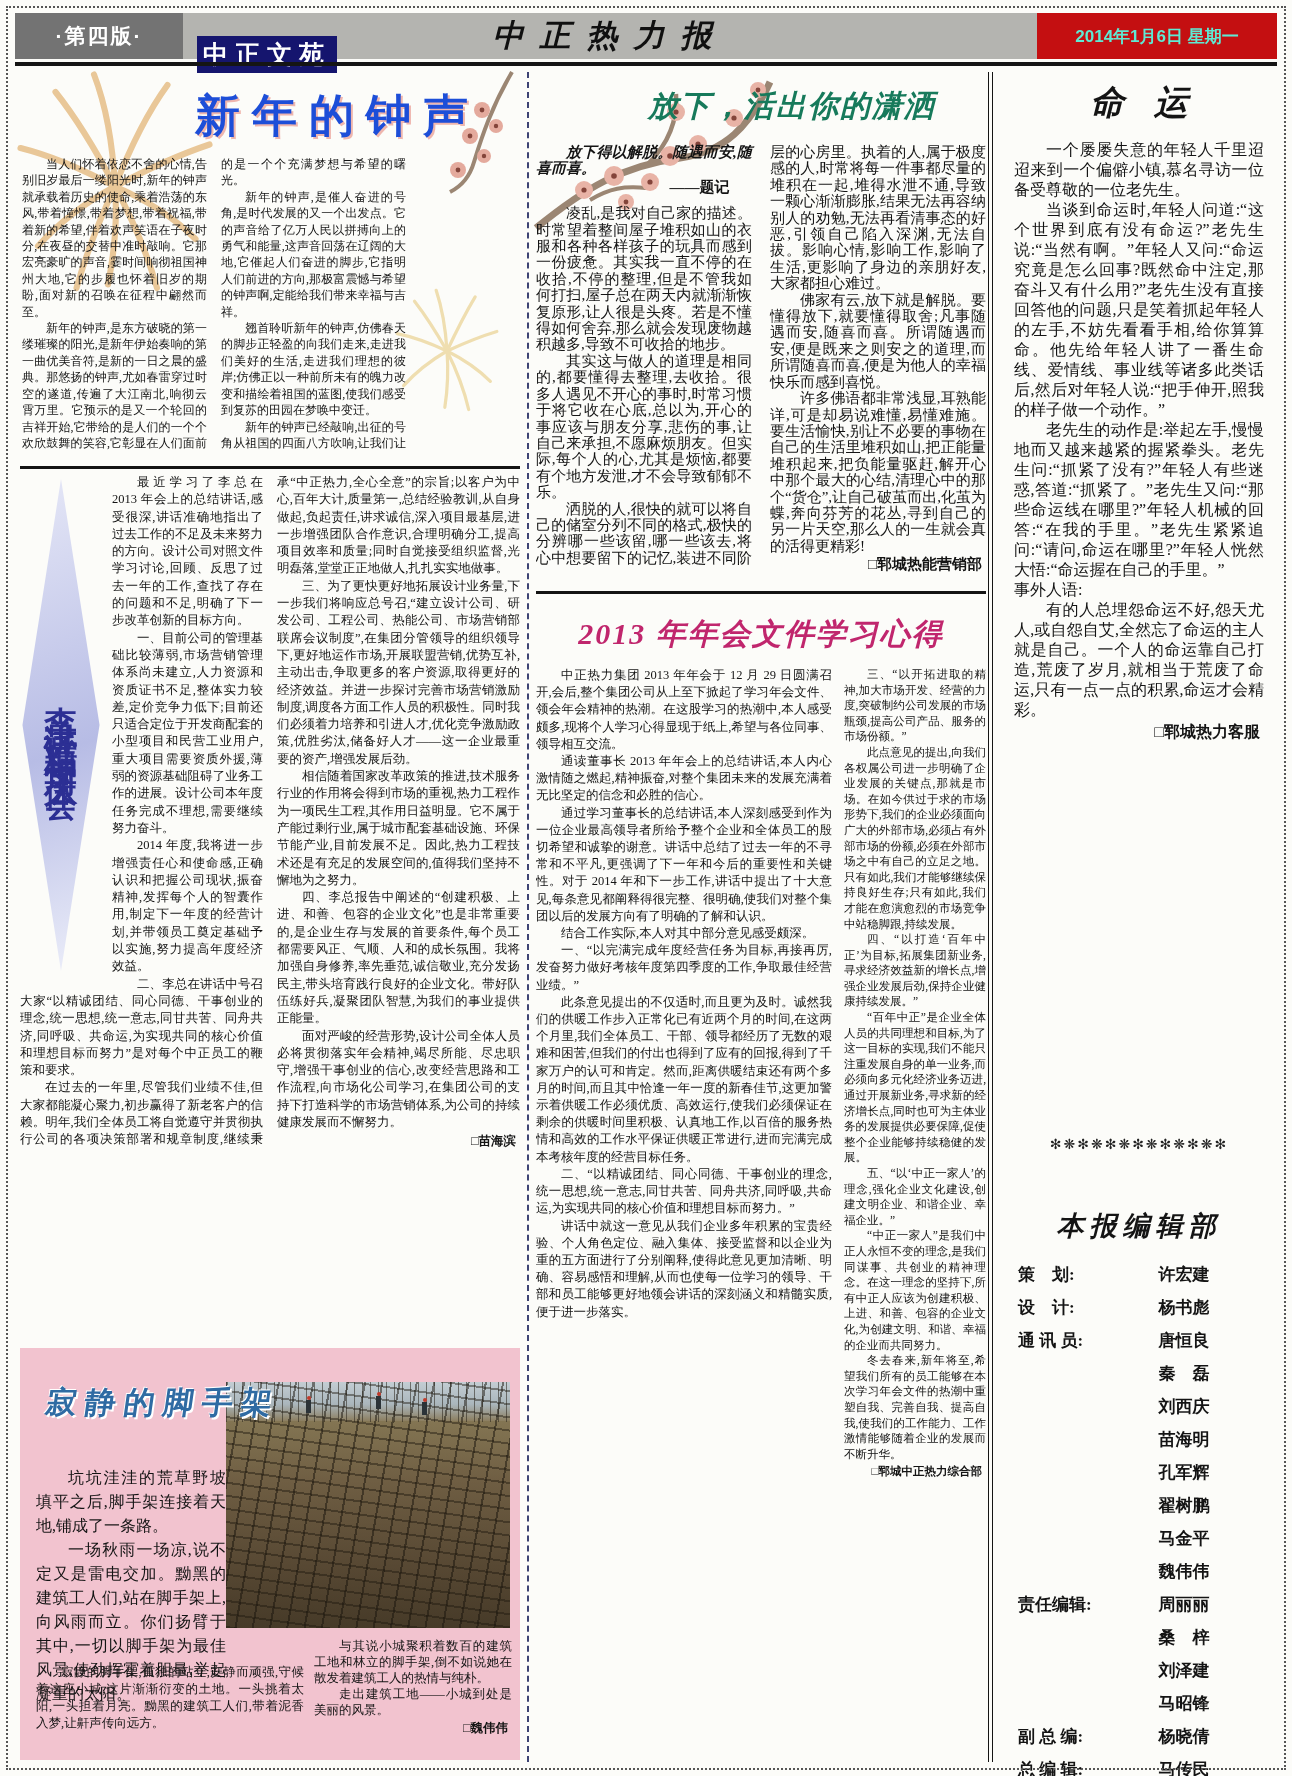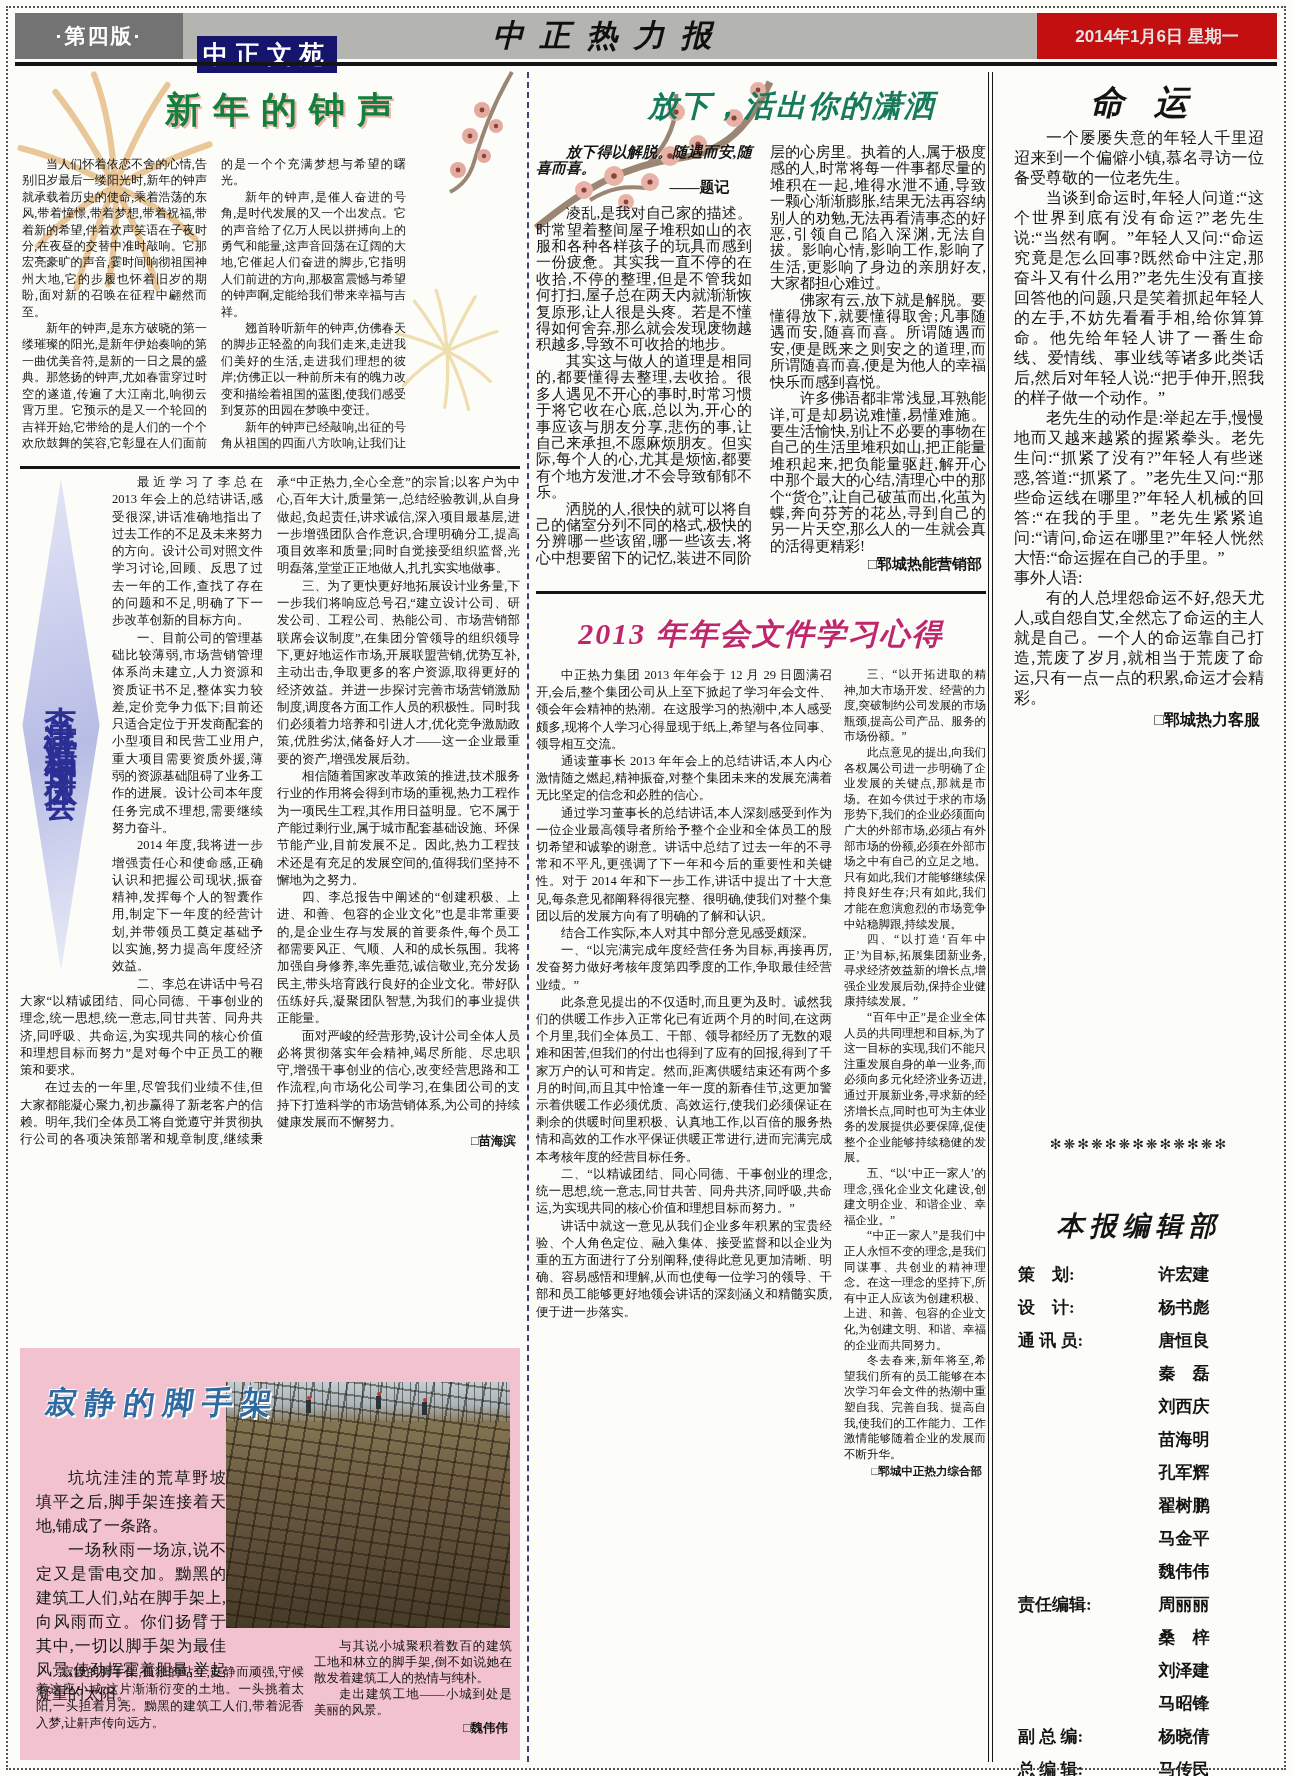--- a/index.html
+++ b/index.html
@@ -9,43 +9,43 @@
 
   
   .hdr{position:absolute;top:13px;left:15px;right:15px;height:46px;display:flex;z-index:5;}
   .hdr-edition{width:168px;background:#737373;color:#fff;display:flex;align-items:center;justify-content:center;
                font-size:21px;font-weight:bold;letter-spacing:2px;font-family:"Liberation Sans",sans-serif;}
   .hdr-mid{flex:1;background:#b4b4b0;position:relative;display:flex;align-items:center;}
   .hdr-section{margin-left:14px;background:#15156e;color:#fff;font-size:25px;font-weight:900;
                padding:2px 6px;letter-spacing:7px;font-family:"Liberation Sans",sans-serif;margin-top:36px;}
   .hdr-masthead{position:absolute;left:50%;top:50%;transform:translate(-50%,-50%);font-size:31px;font-weight:900;
                 font-style:italic;letter-spacing:16px;white-space:nowrap;color:#101010;}
-  .hdr-date{width:240px;background:#c40f11;color:#e5e5e5;display:flex;align-items:center;justify-content:center;
+  .hdr-date{width:240px;background:#c40f11;color:#5eead4;display:flex;align-items:center;justify-content:center;
             font-size:17px;font-weight:bold;font-family:"Liberation Sans",sans-serif;}
   .hdr-rule{position:absolute;top:62px;left:15px;right:15px;height:4px;background:#151515;z-index:5;}
 
   
   .vdash{position:absolute;left:527px;top:72px;bottom:14px;width:0;border-left:2px dashed #3d4374;z-index:1;}
   .vdouble{position:absolute;left:988px;top:72px;bottom:14px;width:3px;
            border-left:1px solid #141414;border-right:1px solid #141414;z-index:1;}
   .hrule{position:absolute;border-top:3px solid #141414;height:0;z-index:2;}
   #hr1{left:20px;top:466px;width:500px;}
   #hr2{left:536px;top:591px;width:450px;}
 
   
   .para{margin:0;text-indent:2em;}
   .sig{text-align:right;font-weight:bold;padding-right:4px;margin:2px 0 0;}
 
   
   #bell{position:absolute;left:20px;top:66px;width:500px;height:400px;z-index:2;}
   .fw1{position:absolute;left:-10px;top:-8px;width:210px;height:250px;z-index:0;}
   .fw2{position:absolute;left:362px;top:170px;width:130px;height:230px;opacity:.85;z-index:0;}
   .plum-small{position:absolute;right:-2px;top:0px;width:110px;height:130px;z-index:0;}
-  .bell-title{position:absolute;left:70px;top:20px;width:390px;text-align:center;font-size:36px;font-weight:900;
-              color:#15803d;letter-spacing:12px;font-family:"Liberation Sans",sans-serif;
+  .bell-title{position:absolute;left:70px;top:20px;width:390px;text-align:right;font-size:45px;font-weight:900;
+              color:#1d4ed8;letter-spacing:12px;font-family:"Liberation Sans",sans-serif;
               text-shadow:2px 2px 0 #efb6ae;z-index:2;white-space:nowrap;}
   .bell-body{position:absolute;left:2px;top:90px;width:384px;height:304px;column-count:2;column-gap:14px;
              font-size:12px;line-height:16.4px;text-align:justify;overflow:hidden;z-index:2;}
 
   
   #lizong{position:absolute;left:20px;top:474px;width:500px;height:868px;column-count:2;column-gap:14px;
           font-size:12.5px;line-height:17.3px;text-align:justify;overflow:hidden;z-index:2;}
   .vtitle{float:left;width:82px;height:502px;margin:0 10px 6px 0;position:relative;
           display:flex;align-items:center;justify-content:center;}
   .vtitle::before{content:"";position:absolute;inset:0;
@@ -87,21 +87,21 @@
   #xuexi{position:absolute;left:536px;top:598px;width:450px;height:1166px;z-index:2;}
   .xx-title{text-align:center;margin:16px 0 12px;font-size:30px;font-weight:900;color:#c0266d;
             letter-spacing:2px;font-style:italic;}
   .xx-cols{display:flex;gap:12px;height:1078px;overflow:hidden;}
   .xx-wide{width:296px;font-size:12.5px;line-height:17.2px;text-align:justify;}
   .xx-narrow{flex:1;font-size:11.5px;line-height:15.6px;text-align:justify;}
 
   
   #mingyun{position:absolute;left:1002px;top:74px;width:274px;height:1056px;overflow:hidden;z-index:2;}
   .my-title{text-align:center;font-size:34px;font-weight:900;font-style:italic;letter-spacing:30px;
-            padding-left:30px;margin:6px 0 2px;}
+            padding-left:30px;margin:6px 0 14px;}
   .my-body{padding:0 12px;font-size:16px;line-height:20px;text-align:justify;}
   .no-indent{text-indent:0;}
 
   .orn{position:absolute;left:1002px;top:1136px;width:274px;text-align:center;font-size:14px;color:#222;
        letter-spacing:2px;font-family:"DejaVu Sans",sans-serif;z-index:2;}
 
   
   #editorial{position:absolute;left:1002px;top:1200px;width:274px;z-index:2;}
   .ed-title{text-align:center;font-size:27px;font-weight:900;font-style:italic;letter-spacing:6px;margin:8px 0 14px;}
   .ed-line{display:flex;font-size:17px;font-weight:bold;line-height:33px;padding-left:16px;}

